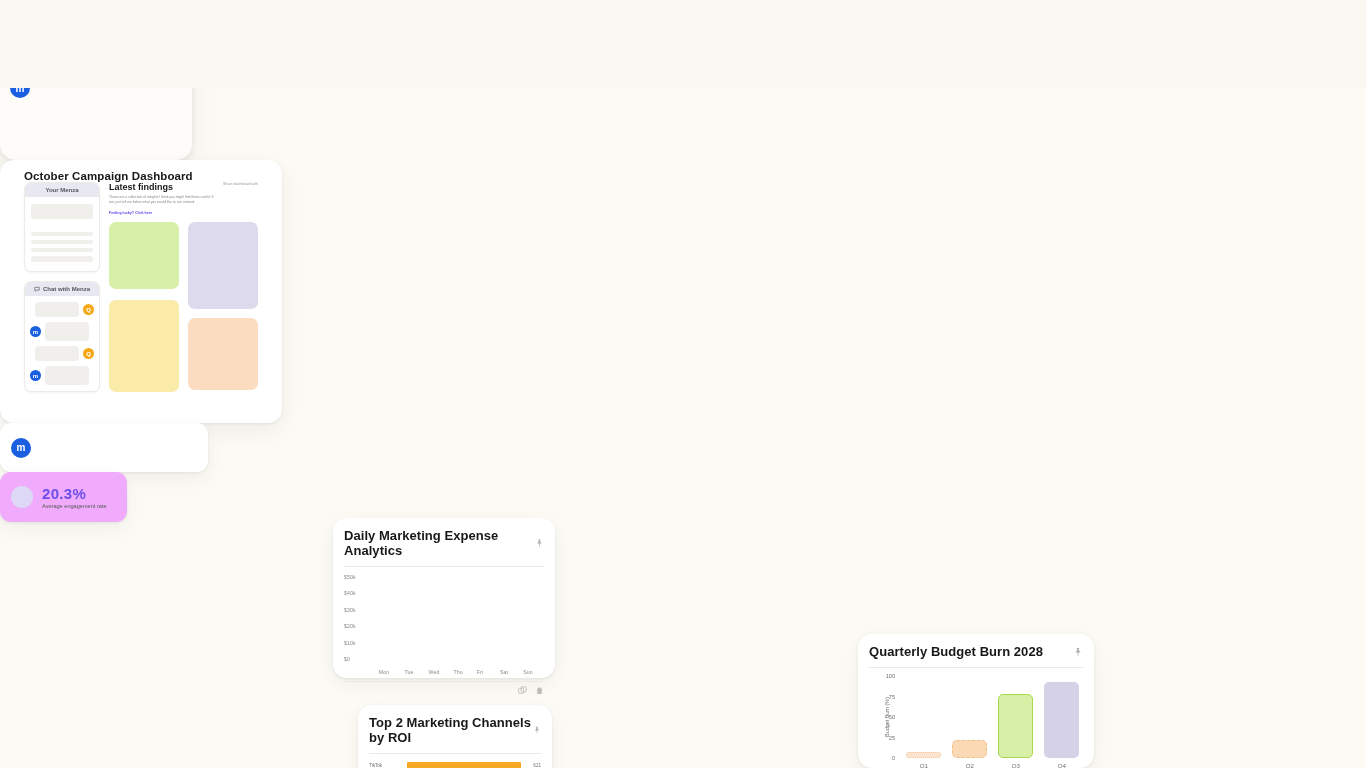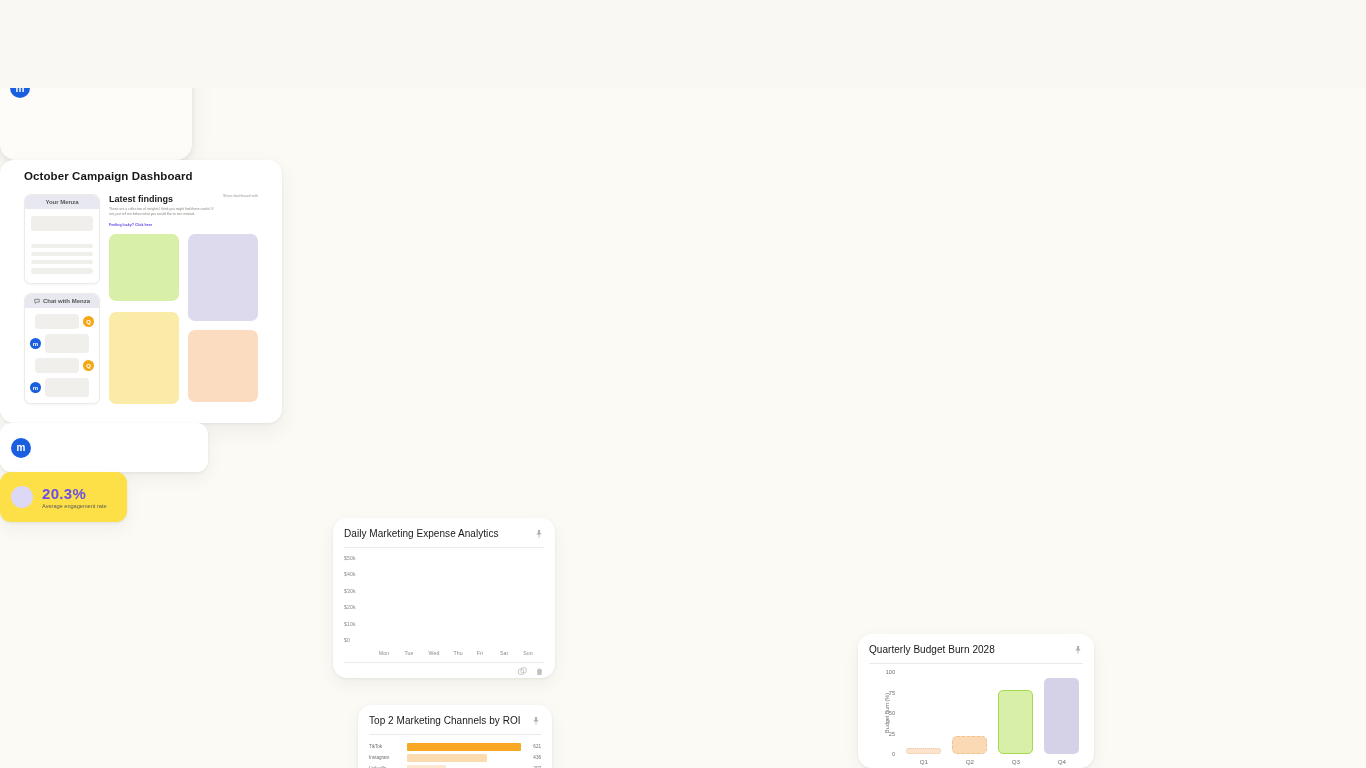--- a/index.html
+++ b/index.html
@@ -53,21 +53,21 @@
     width: 20px; height: 20px; border-radius: 50%;
     display: flex; align-items: center; justify-content: center;
     font-size: 10px; font-weight: 700; color: #fff; flex: none;
   }
   .avatar.q { background: #F5A816; }
   .avatar.m { background: #1A5FE0; }
 
   
   .card-daily { left: 333px; top: 518px; width: 222px; height: 160px; padding: 10px 11px 0 11px; }
   .card-roi   { left: 358px; top: 705px; width: 194px; height: 80px; padding: 10px 11px 0 11px; }
-  .card-title { font-size: 10px; font-weight: 400; color: #17181A; letter-spacing: .05px; }
+  .card-title { font-size: 13px; font-weight: 700; color: #17181A; letter-spacing: .05px; }
   .card-head { display: flex; align-items: center; justify-content: space-between; }
   .head-rule { height: 1px; background: #ECEAE4; margin-top: 8px; }
   .pin-icon { width: 10px; height: 10px; opacity: .55; }
   .foot-rule { height: 1px; background: #ECEAE4; }
   .card-foot { display: flex; justify-content: flex-end; gap: 8px; padding-top: 4px; }
   .foot-icon { width: 9px; height: 9px; opacity: .42; }
 
   .plot { position: relative; margin-top: 6px; height: 92px; }
   .ytick {
     position: absolute; left: 0; font-size: 5.2px; color: #8B8A85;
@@ -88,21 +88,21 @@
 
   
   .dash {
     left: 565px; top: 505px; width: 282px; height: 263px;
     background: #FFFFFF; border-radius: 14px;
     box-shadow: 0 1px 3px rgba(30,25,15,.07), 0 8px 22px rgba(30,25,15,.06);
     padding: 10px 24px;
     overflow: hidden;
   }
   .dash-title { font-size: 11.5px; font-weight: 700; color: #17181A; letter-spacing: .1px; }
-  .dash-body { display: flex; gap: 9px; margin-top: 12px; }
+  .dash-body { display: flex; gap: 9px; }
   .dash-left { width: 76px; flex: none; }
   .mini-panel {
     background: #fff; border: 1px solid #EDEBE5; border-radius: 7px; overflow: hidden;
     box-shadow: 0 1px 2px rgba(30,25,15,.05);
   }
   .mini-head {
     background: #E8E8F0; font-size: 6px; color: #55565C; font-weight: 600;
     padding: 4px 6px; text-align: center; display: flex; align-items: center;
     justify-content: center; gap: 3px;
   }
@@ -143,21 +143,21 @@
     font-size: 5.4px; color: #6F6E69; white-space: nowrap;
   }
   .burn-ytick { position: absolute; right: 100%; margin-right: 4px; font-size: 5.6px;
                 color: #6F6E69; transform: translateY(-50%); }
   .bar { position: absolute; bottom: 0; border-radius: 5px; }
   .burn-xtick { position: absolute; bottom: -11px; font-size: 6.2px; color: #6F6E69;
                 transform: translateX(-50%); }
 
   .kpi {
     left: 1110px; top: 594px; width: 127px; height: 50px;
-    background: #fde047; border-radius: 11px;
+    background: #f0abfc; border-radius: 11px;
     box-shadow: 0 1px 3px rgba(30,25,15,.07), 0 7px 18px rgba(30,25,15,.05);
     display: flex; align-items: center; gap: 9px; padding: 0 11px;
   }
   .kpi-dot { width: 22px; height: 22px; border-radius: 50%; background: #DCD8F5; flex: none; }
   .kpi-val { font-size: 15px; font-weight: 700; color: #6B4FE8; letter-spacing: .3px; }
   .kpi-sub { font-size: 5.6px; color: #5A5A56; margin-top: 1px; }
 </style>
 </head>
 <body>
 

